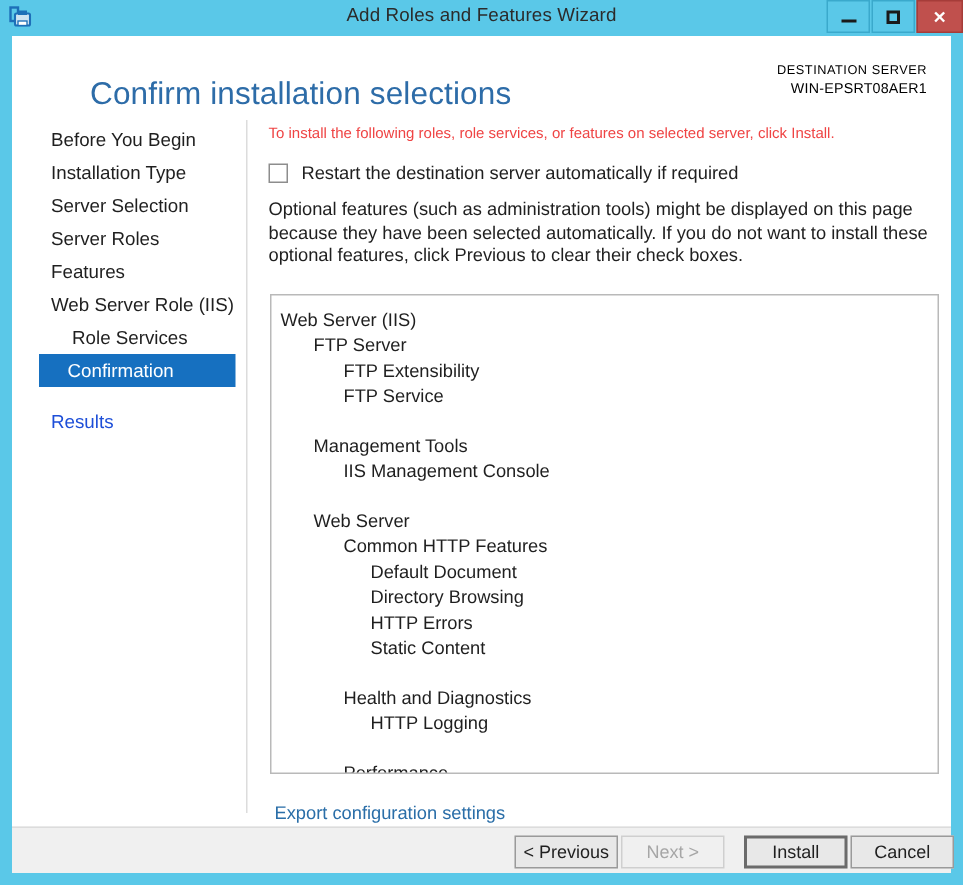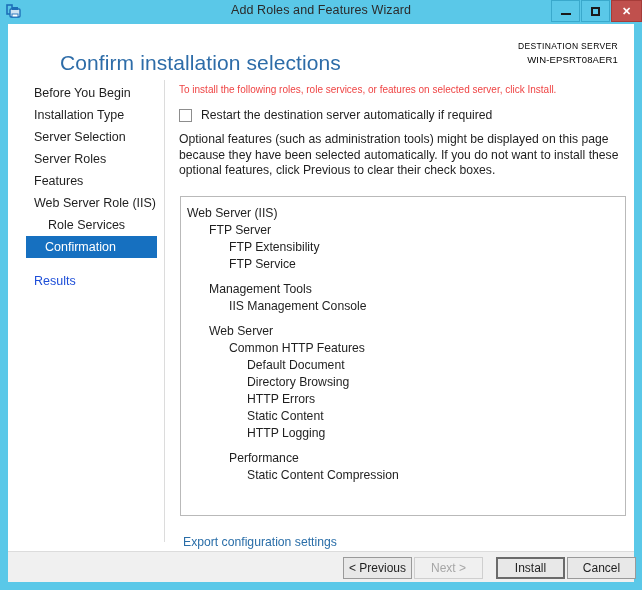--- a/index.html
+++ b/index.html
@@ -212,21 +212,21 @@
     font-size: 12.2px;
     color: #1f1f1f;
     height: 17px;
     line-height: 17px;
     white-space: nowrap;
   }
   .feat.lvl0 { padding-left: 6px; }
   .feat.lvl1 { padding-left: 28px; }
   .feat.lvl2 { padding-left: 48px; }
   .feat.lvl3 { padding-left: 66px; }
-  .feat.gap { margin-top: 8px; }
+  .feat.gap { margin-top: 16px; }
 
   
   .links {
     position: absolute;
     left: 175px; top: 510px;
   }
   .link {
     display: block;
     font-size: 12.2px;
     color: #2a6ea8;
@@ -341,20 +341,21 @@
       <div class="feat lvl2">FTP Extensibility</div>
       <div class="feat lvl2">FTP Service</div>
       <div class="feat lvl1 gap">Management Tools</div>
       <div class="feat lvl2">IIS Management Console</div>
       <div class="feat lvl1 gap">Web Server</div>
       <div class="feat lvl2">Common HTTP Features</div>
       <div class="feat lvl3">Default Document</div>
       <div class="feat lvl3">Directory Browsing</div>
       <div class="feat lvl3">HTTP Errors</div>
       <div class="feat lvl3">Static Content</div>
+      <div class="feat lvl2 gap">Health and Diagnostics</div>
       <div class="feat lvl3">HTTP Logging</div>
       <div class="feat lvl2 gap">Performance</div>
       <div class="feat lvl3">Static Content Compression</div>
 
     </div>
 
     <div class="links">
       <a class="link">Export configuration settings</a>
       <a class="link">Specify an alternate source path</a>
     </div>

